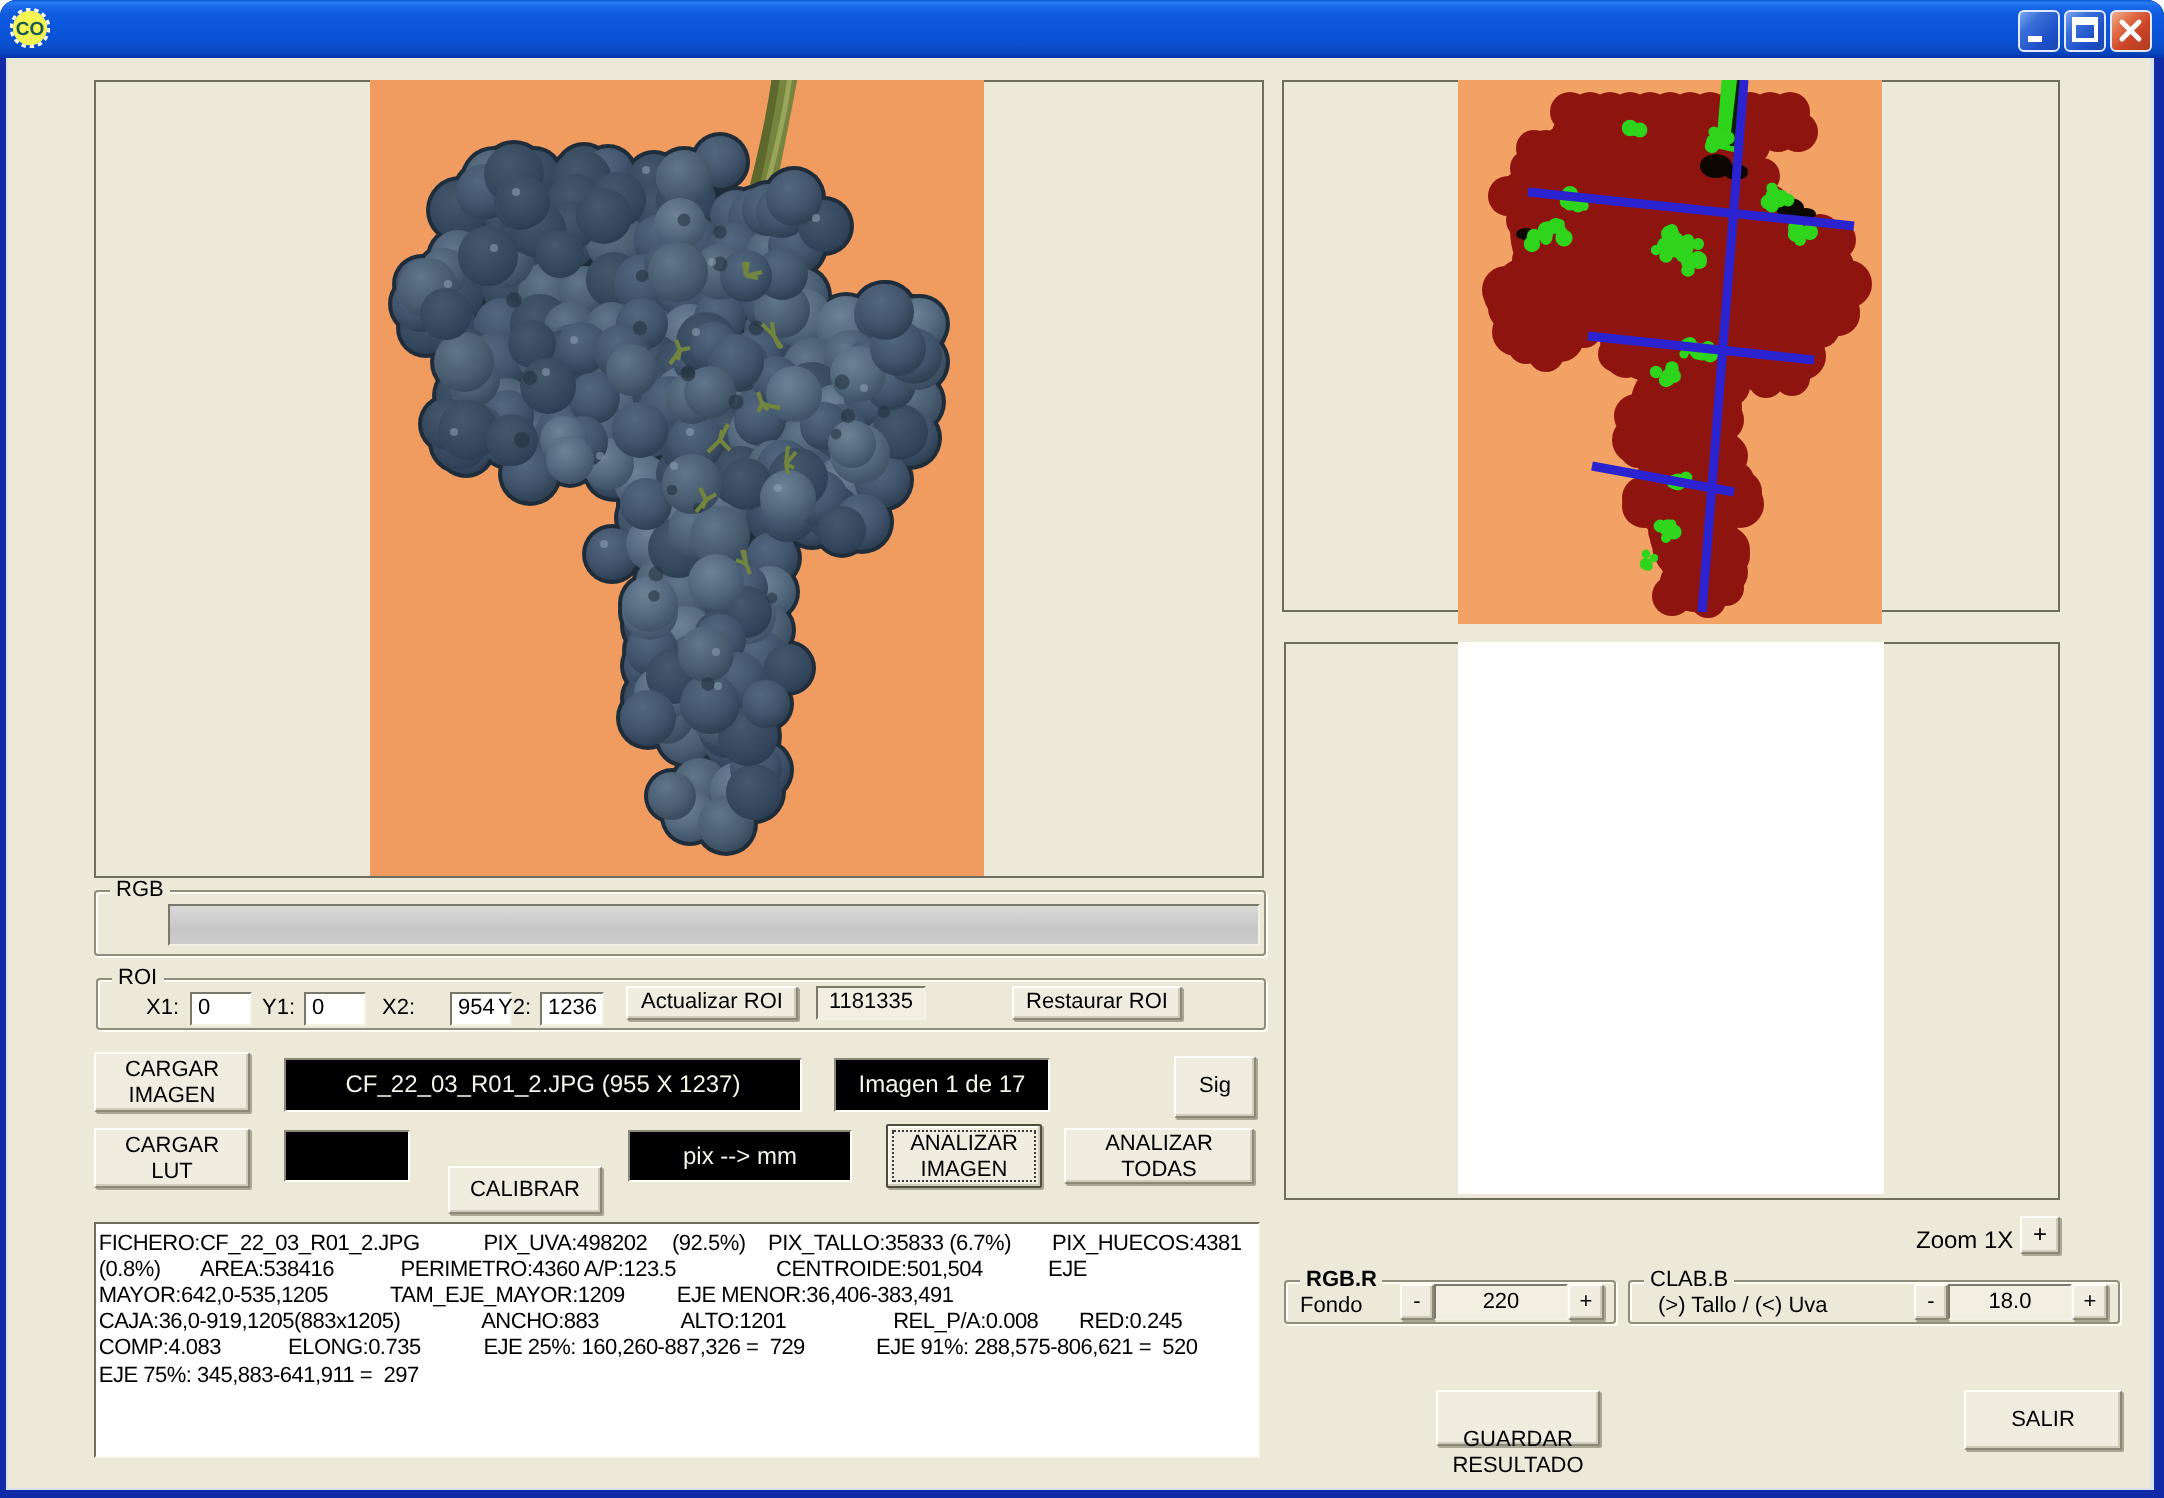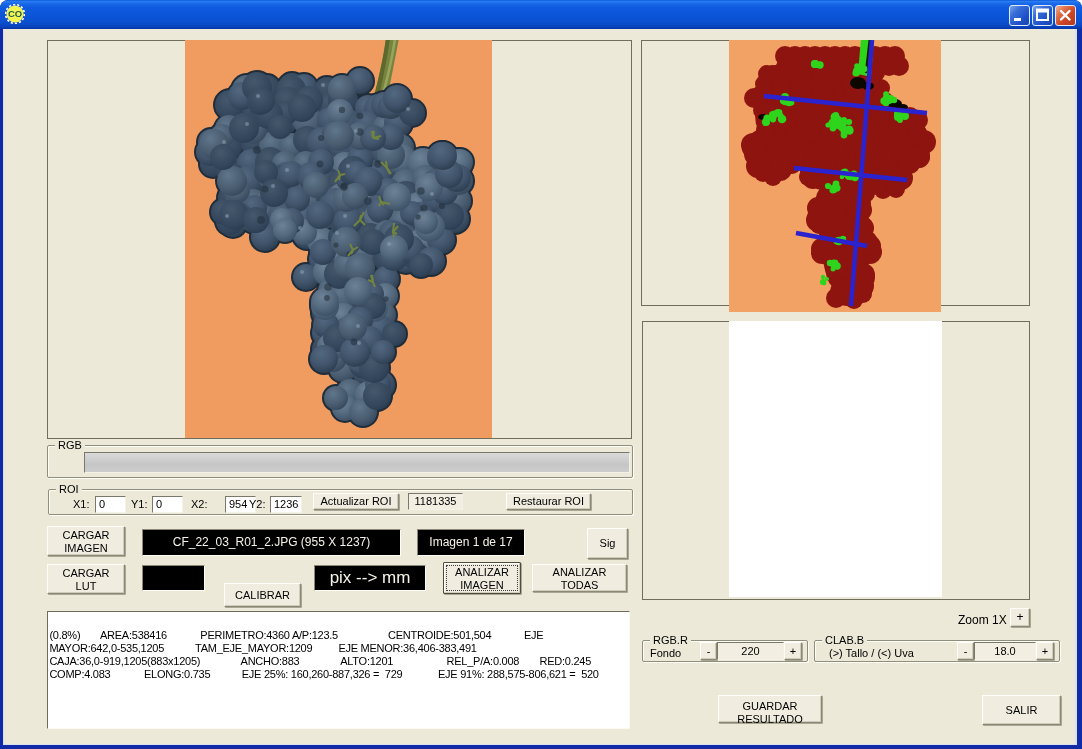--- a/index.html
+++ b/index.html
@@ -1071,26 +1071,33 @@
   <div class="btn" style="left:503px; top:464px; width:85px; height:17px; line-height:15px;">Restaurar ROI</div>
 
   <div class="btn" style="left:44px; top:497px; width:78px; height:30px; padding-top:2px;">CARGAR<br>IMAGEN</div>
   <div class="blackbox" style="left:139px; top:500px; width:259px; height:27px; line-height:25px;">CF_22_03_R01_2.JPG (955 X 1237)</div>
   <div class="blackbox" style="left:414px; top:500px; width:108px; height:27px; line-height:25px;">Imagen 1 de 17</div>
   <div class="btn" style="left:584px; top:499px; width:41px; height:31px; line-height:29px;">Sig</div>
 
   <div class="btn" style="left:44px; top:535px; width:78px; height:30px; padding-top:2px;">CARGAR<br>LUT</div>
   <div class="blackbox" style="left:139px; top:536px; width:63px; height:26px;"></div>
   <div class="btn" style="left:221px; top:538px; width:77px; height:24px; line-height:22px;margin-top:16px;">CALIBRAR</div>
-  <div class="blackbox" style="left:311px; top:536px; width:112px; height:26px; line-height:24px; font-size:17px;">pix --&gt; mm</div>
+  <div class="blackbox" style="left:311px; top:536px; width:112px; height:26px; line-height:24px; font-size:12px;">pix --&gt; mm</div>
   <div class="btn" style="left:440px; top:533px; width:78px; height:32px; border:1px solid #4e4c3a; box-shadow:inset -1px -1px 0 #cfccbc, inset 1px 1px 0 #fffef8, 1px 1px 0 #a9a695; padding-top:3px;"><i style="position:absolute; left:2px; top:2px; right:2px; bottom:2px; border:1px dotted #3c3c3c;"></i>ANALIZAR<br>IMAGEN</div>
   <div class="btn" style="left:529px; top:535px; width:95px; height:28px; padding-top:1px;">ANALIZAR<br>TODAS</div>
 
   <div class="abs" style="left:44px; top:582px; width:583px; height:118px; background:#fff;
      border:1px solid; border-color:#6e6c5c #fbf9ee #fbf9ee #6e6c5c; font-size:11px; letter-spacing:-0.25px; overflow:hidden;">
+<div class="tline" style="top:3.5px;">
+          <span style="left:1.4px;">FICHERO:CF_22_03_R01_2.JPG</span>
+          <span style="left:193.7px;">PIX_UVA:498202</span>
+          <span style="left:288px;">(92.5%)</span>
+          <span style="left:336px;">PIX_TALLO:35833 (6.7%)</span>
+          <span style="left:478px;">PIX_HUECOS:4381</span>
+        </div>
 <div class="tline" style="top:16.5px;">
           <span style="left:1.4px;">(0.8%)</span>
           <span style="left:52px;">AREA:538416</span>
           <span style="left:152.3px;">PERIMETRO:4360 A/P:123.5</span>
           <span style="left:340px;">CENTROIDE:501,504</span>
           <span style="left:476px;">EJE</span>
         </div>
 <div class="tline" style="top:29.5px;">
           <span style="left:1.4px;">MAYOR:642,0-535,1205</span>
           <span style="left:147px;">TAM_EJE_MAYOR:1209</span>
@@ -1102,40 +1109,43 @@
           <span style="left:292.2px;">ALTO:1201</span>
           <span style="left:398.6px;">REL_P/A:0.008</span>
           <span style="left:491.5px;">RED:0.245</span>
         </div>
 <div class="tline" style="top:56px;">
           <span style="left:1.4px;">COMP:4.083</span>
           <span style="left:96px;">ELONG:0.735</span>
           <span style="left:193.7px;">EJE 25%: 160,260-887,326 =  729</span>
           <span style="left:390px;">EJE 91%: 288,575-806,621 =  520</span>
         </div>
+<div class="tline" style="top:69.5px;">
+          <span style="left:1.4px;">EJE 75%: 345,883-641,911 =  297</span>
+        </div>
   </div>
 
   <div class="lbl" style="left:955px; top:584px; font-size:12px;">Zoom 1X</div>
   <div class="btn" style="left:1007px; top:579px; width:20px; height:19px; line-height:17px; font-size:12px;">+</div>
 
   <div class="group" style="left:639px; top:611px; width:166px; height:22px;"></div>
-  <div class="glabel" style="left:647px; top:606px;">RGB.R</div>
+  <div class="glabel" style="left:647px; top:606px;font-weight:bold;">RGB.R</div>
   <div class="lbl" style="left:647px; top:618px;">Fondo</div>
   <div class="btn" style="left:697px; top:613px; width:17px; height:18px; line-height:16px;">-</div>
   <div class="disp" style="left:714px; top:613px; width:67px; height:18px; line-height:16px;">220</div>
   <div class="btn" style="left:781px; top:613px; width:18px; height:18px; line-height:16px;">+</div>
 
   <div class="group" style="left:811px; top:611px; width:246px; height:22px;"></div>
   <div class="glabel" style="left:819px; top:606px;">CLAB.B</div>
   <div class="lbl" style="left:826px; top:618px;">(&gt;) Tallo / (&lt;) Uva</div>
   <div class="btn" style="left:954px; top:613px; width:17px; height:18px; line-height:16px;">-</div>
   <div class="disp" style="left:971px; top:613px; width:62px; height:18px; line-height:16px;">18.0</div>
   <div class="btn" style="left:1033px; top:613px; width:18px; height:18px; line-height:16px;">+</div>
 
-  <div class="btn" style="left:715px; top:666px; width:104px; height:28px; padding-top:4px;">GUARDAR<br>RESULTADO</div>
+  <div class="btn" style="left:715px; top:666px; width:82px; height:28px; padding-top:18px;">GUARDAR<br>RESULTADO</div>
   <div class="btn" style="left:979px; top:666px; width:79px; height:30px; line-height:28px;">SALIR</div>
  </div>
 
  <div id="titlebar">
    <svg style="position:absolute; left:5px; top:4px;" width="20" height="20" viewBox="0 0 20 20">
      <circle cx="10" cy="10" r="8.6" fill="#f4f452"></circle>
      <circle cx="10" cy="10" r="9.4" fill="none" stroke="#fff" stroke-width="1.6" stroke-dasharray="2.2 2"></circle>
      <text x="10" y="13.4" font-size="9.5" font-weight="bold" text-anchor="middle" fill="#1c5a50" font-family="Liberation Sans">CO</text>
    </svg>
    <div id="wbtns">

